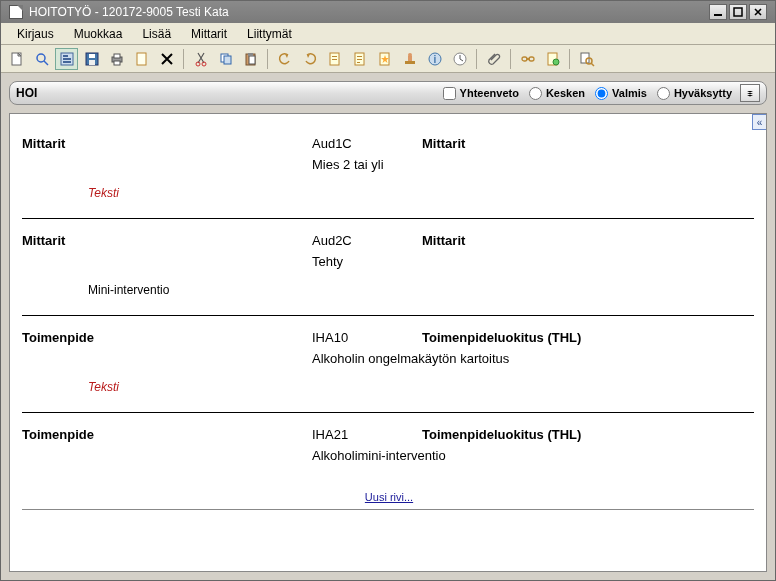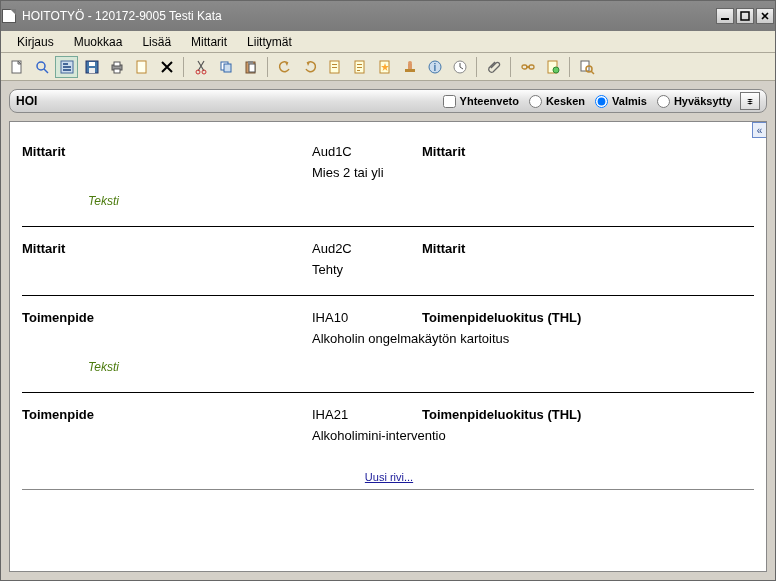--- a/index.html
+++ b/index.html
@@ -12,25 +12,25 @@
   }
   .window {
     width: 776px; height: 581px;
     background: #d4d0c8;
     border: 1px solid #666;
     position: relative;
     display: flex; flex-direction: column;
   }
   
   .titlebar {
-    height: 30px;
+    height: 22px;
     background: linear-gradient(to bottom, #8a8a8a, #7a7a7a);
     color: #fff;
     display: flex; align-items: center;
-    padding: 0 1px;
+    padding: 0 8px;
     font-size: 12px;
   }
   .titlebar .doc-icon {
     width: 14px; height: 14px;
     background: #fff;
     border: 1px solid #555;
     margin-right: 6px;
     position: relative;
   }
   .titlebar .doc-icon::after {
@@ -154,21 +154,21 @@
   .col-class { flex: 1; font-weight: bold; }
   .entry-row2 {
     display: flex;
     font-size: 13px;
     margin-top: 6px;
   }
   .entry-row2 .spacer { width: 290px; }
   .entry-row2 .desc { flex: 1; }
   .entry-note {
     font-size: 12px;
-    color: #4d7c0f;
+    color: #b91c1c;
     font-style: italic;
     margin-top: 14px;
     padding-left: 66px;
   }
   .entry-note.normal { color: #000; font-style: normal; }
   .new-row-link {
     color: #1a1a9a;
     text-decoration: underline;
     font-size: 11px;
     padding: 6px 0 6px 2px;
@@ -410,20 +410,21 @@
         <div class="entry-block">
           <div class="entry-row1">
             <div class="col-label">Mittarit</div>
             <div class="col-code">Aud2C</div>
             <div class="col-class">Mittarit</div>
           </div>
           <div class="entry-row2">
             <div class="spacer"></div>
             <div class="desc">Tehty</div>
           </div>
+          <div class="entry-note normal">Mini-interventio</div>
         </div>
 
         <div class="entry-block">
           <div class="entry-row1">
             <div class="col-label">Toimenpide</div>
             <div class="col-code">IHA10</div>
             <div class="col-class">Toimenpideluokitus (THL)</div>
           </div>
           <div class="entry-row2">
             <div class="spacer"></div>

